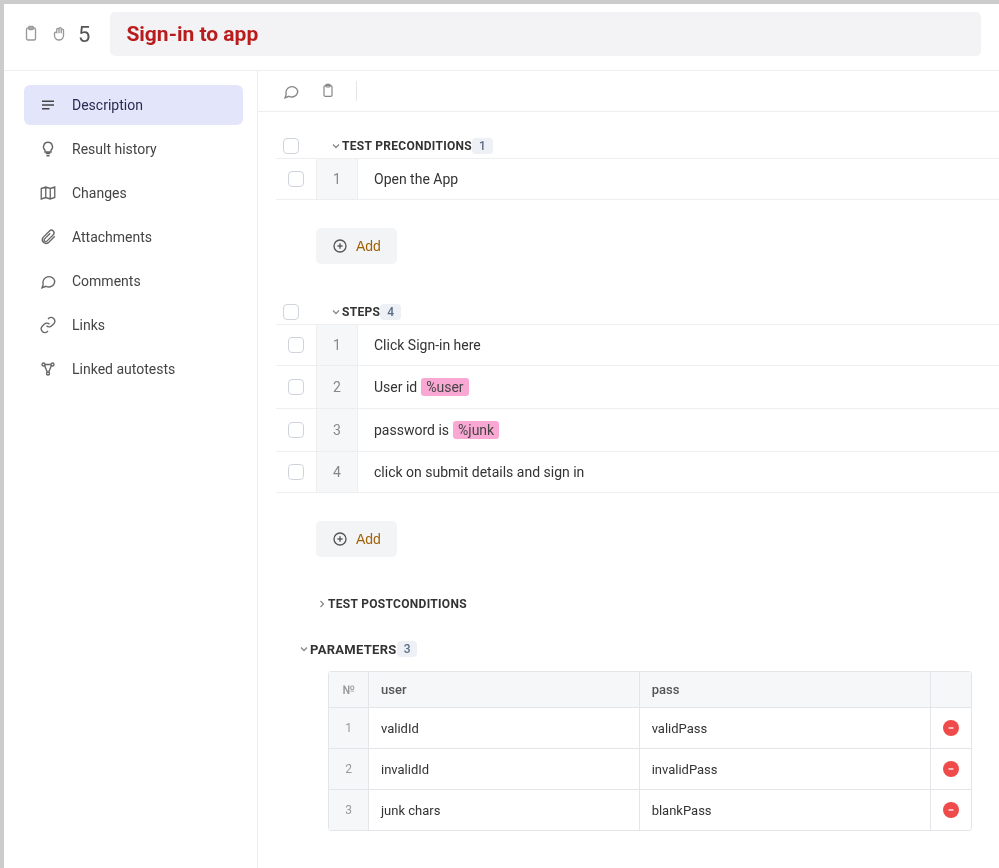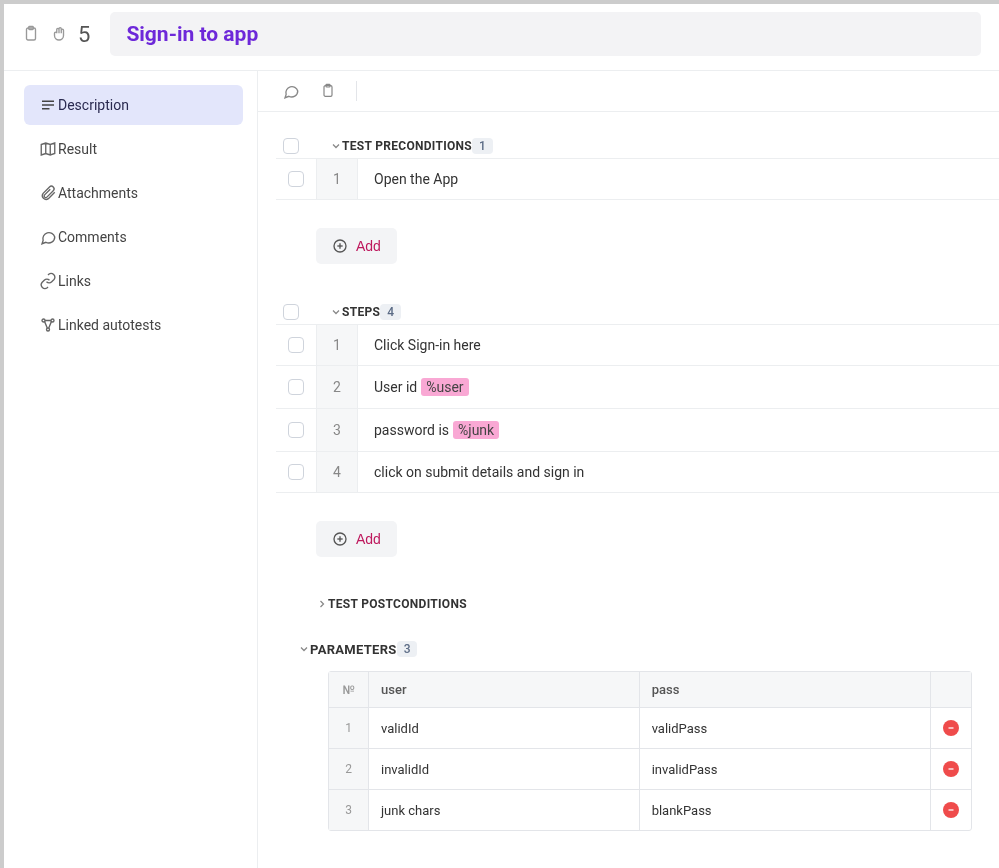--- a/index.html
+++ b/index.html
@@ -34,38 +34,39 @@
   .title-bar {
     flex: 1;
     background: #f3f3f5;
     border-radius: 5px;
     padding: 10px 16px;
     margin-left: 10px;
   }
   .title-bar h1 {
     font-size: 21px;
     font-weight: 700;
-    color: #6d28d9;
+    color: #b91c1c;
   }
   .divider-h {
     border-bottom: 1px solid #eceef0;
     margin-top: 6px;
   }
   .layout {
     display: flex;
     height: calc(100% - 66px);
   }
   .sidebar {
     width: 254px;
     border-right: 1px solid #eceef0;
     padding: 14px 14px 14px 20px;
   }
   .nav-item {
     display: flex;
     align-items: center;
+    gap: 14px;
     padding: 10px 14px;
     border-radius: 6px;
     cursor: pointer;
     color: #444;
     margin-bottom: 4px;
   }
   .nav-item.active {
     background: #e3e6fb;
     color: #2a2a50;
   }
@@ -174,21 +175,21 @@
   }
   .add-btn {
     display: inline-flex;
     align-items: center;
     gap: 8px;
     background: #f3f4f6;
     border: none;
     border-radius: 5px;
     padding: 10px 16px;
     margin: 28px 0 36px 58px;
-    color: #be185d;
+    color: #a16207;
     font-size: 14px;
     cursor: pointer;
   }
   .param-table {
     margin-left: 70px;
     margin-top: 10px;
     border: 1px solid #e3e5e9;
     border-radius: 3px;
     width: 644px;
     border-collapse: separate;
@@ -265,24 +266,32 @@
             <line x1="4" y1="7" x2="20" y2="7"></line>
             <line x1="4" y1="12" x2="20" y2="12"></line>
             <line x1="4" y1="17" x2="14" y2="17"></line>
           </svg>
       </span>
       <span>Description</span>
     </div>
     <div class="nav-item">
       <span class="icon">
         <svg width="18" height="18" viewBox="0 0 24 24" fill="none" stroke="currentColor" stroke-width="1.8">
+            <path d="M9 18h6M10 21h4M12 3a6 6 0 00-4 10.5V16h8v-2.5A6 6 0 0012 3z"></path>
+          </svg>
+      </span>
+      <span>Result history</span>
+    </div>
+    <div class="nav-item">
+      <span class="icon">
+        <svg width="18" height="18" viewBox="0 0 24 24" fill="none" stroke="currentColor" stroke-width="1.8">
             <path d="M3 6l6-2 6 2 6-2v14l-6 2-6-2-6 2V6zM9 4v14M15 6v14"></path>
           </svg>
       </span>
-      <span>Result</span>
+      <span>Changes</span>
     </div>
     <div class="nav-item">
       <span class="icon">
         <svg width="18" height="18" viewBox="0 0 24 24" fill="none" stroke="currentColor" stroke-width="1.8">
             <path d="M21 11l-8.5 8.5a5 5 0 01-7-7L14 4a3.5 3.5 0 015 5l-8.5 8.5a2 2 0 01-3-3L15 7"></path>
           </svg>
       </span>
       <span>Attachments</span>
     </div>
     <div class="nav-item">

